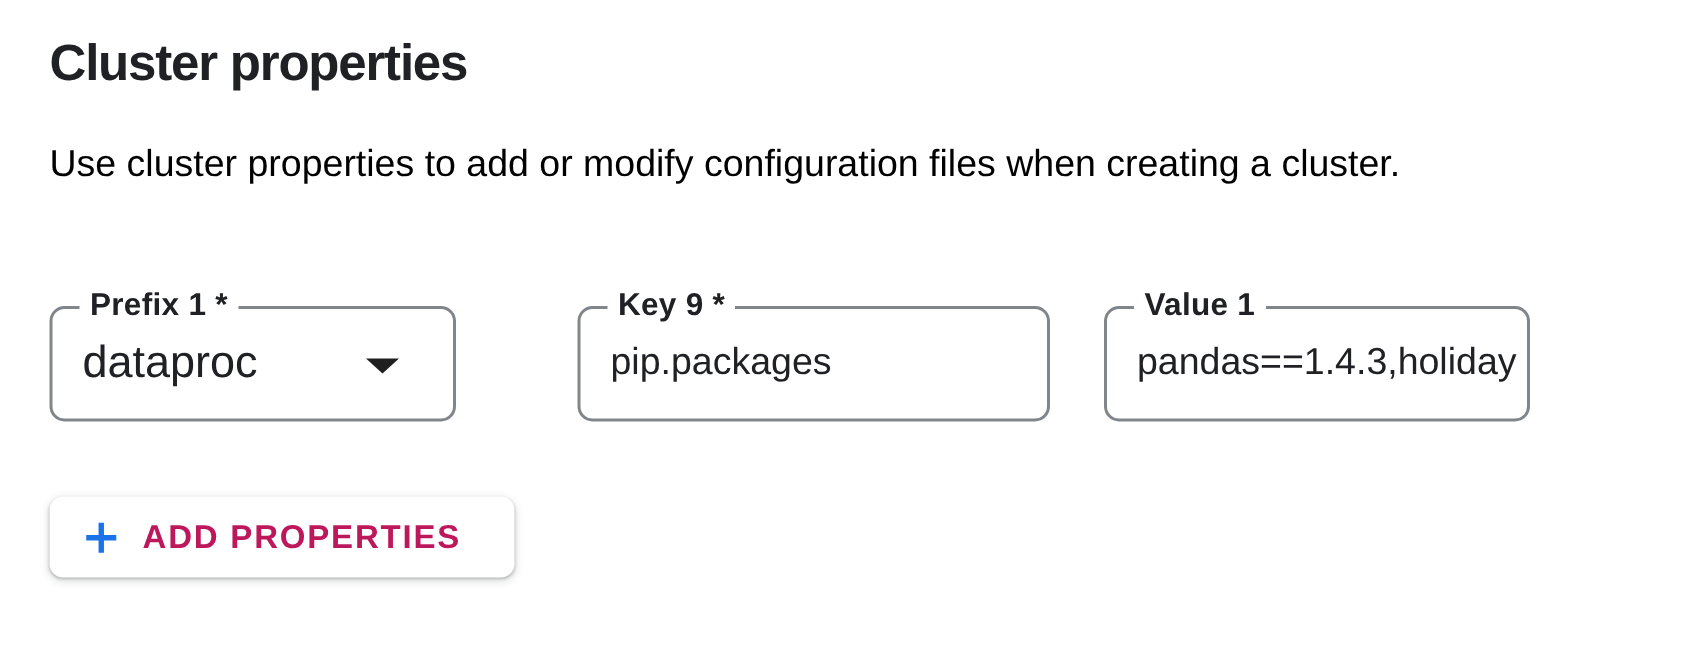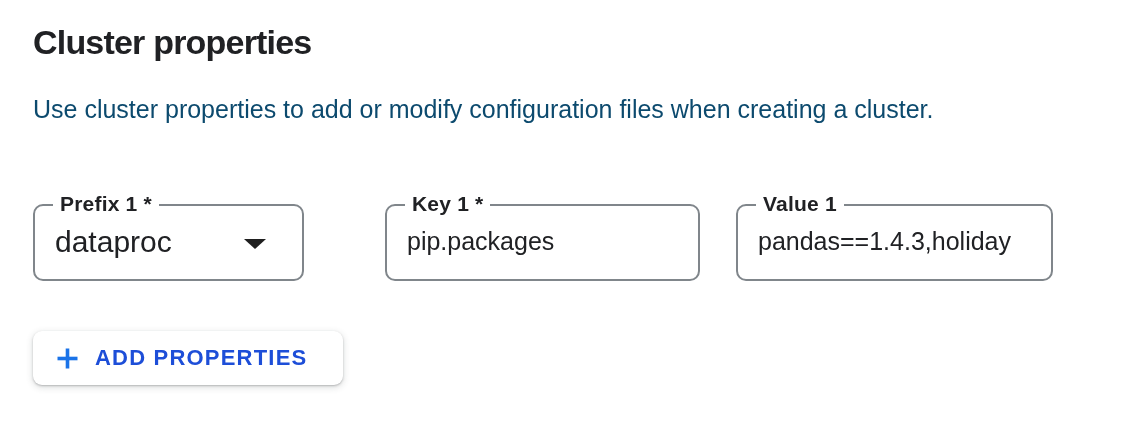--- a/index.html
+++ b/index.html
@@ -28,36 +28,36 @@
   }
 
   .page-description {
     position: absolute;
     left: 33px;
     top: 93px;
     margin: 0;
     font-size: 25px;
     line-height: 32px;
     font-weight: 400;
-    color: #0c4a6e;
+    color: #000000;
     white-space: nowrap;
   }
 
   
   .field {
     position: absolute;
     top: 204px;
     height: 77px;
     border: 2px solid #80868b;
     border-radius: 10px;
     background: #ffffff;
   }
   .field--prefix { left: 33px;  width: 271px; cursor: pointer; }
   .field--key    { left: 385px; width: 315px; }
-  .field--value  { left: 736px; width: 317px; }
+  .field--value  { left: 736px; width: 284px; }
 
   .field-label {
     position: absolute;
     top: -14px;
     left: 18px;
     padding: 0 7px;
     background: #ffffff;
     font-size: 21px;
     line-height: 24px;
     font-weight: 700;
@@ -118,42 +118,42 @@
     border: none;
     border-radius: 9px;
     box-shadow: 0 1px 2px rgba(60,64,67,0.30), 0 2px 6px 1px rgba(60,64,67,0.15);
     cursor: pointer;
   }
   .add-properties-label {
     font-family: "Liberation Sans", sans-serif;
     font-size: 22px;
     font-weight: 700;
     letter-spacing: 1.2px;
-    color: #1d4ed8;
+    color: #be185d;
     white-space: nowrap;
   }
   .plus-icon { display: block; }
 </style>
 </head>
 <body>
 
 <div class="screen">
 
   <h1 class="page-title">Cluster properties</h1>
 
   <p class="page-description">Use cluster properties to add or modify configuration files when creating a cluster.</p>
 
   <div class="field field--prefix" role="combobox">
     <span class="field-label">Prefix 1 *</span>
     <span class="select-value">dataproc</span>
     <span class="dropdown-arrow"></span>
   </div>
 
   <div class="field field--key">
-    <span class="field-label">Key 1 *</span>
+    <span class="field-label">Key 9 *</span>
     <input class="field-input" type="text" value="pip.packages" style="">
   </div>
 
   <div class="field field--value">
     <span class="field-label">Value 1</span>
     <input class="field-input" type="text" value="pandas==1.4.3,holiday" style="">
   </div>
 
   <button class="add-properties-button">
     <svg class="plus-icon" width="25" height="25" viewBox="0 0 25 25">

